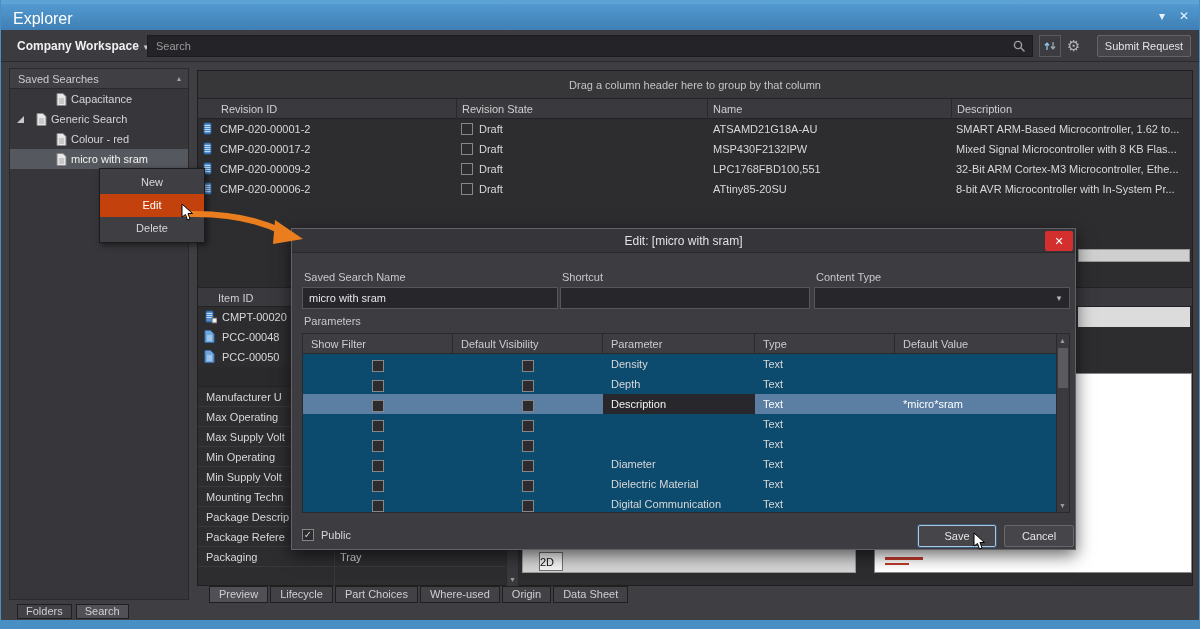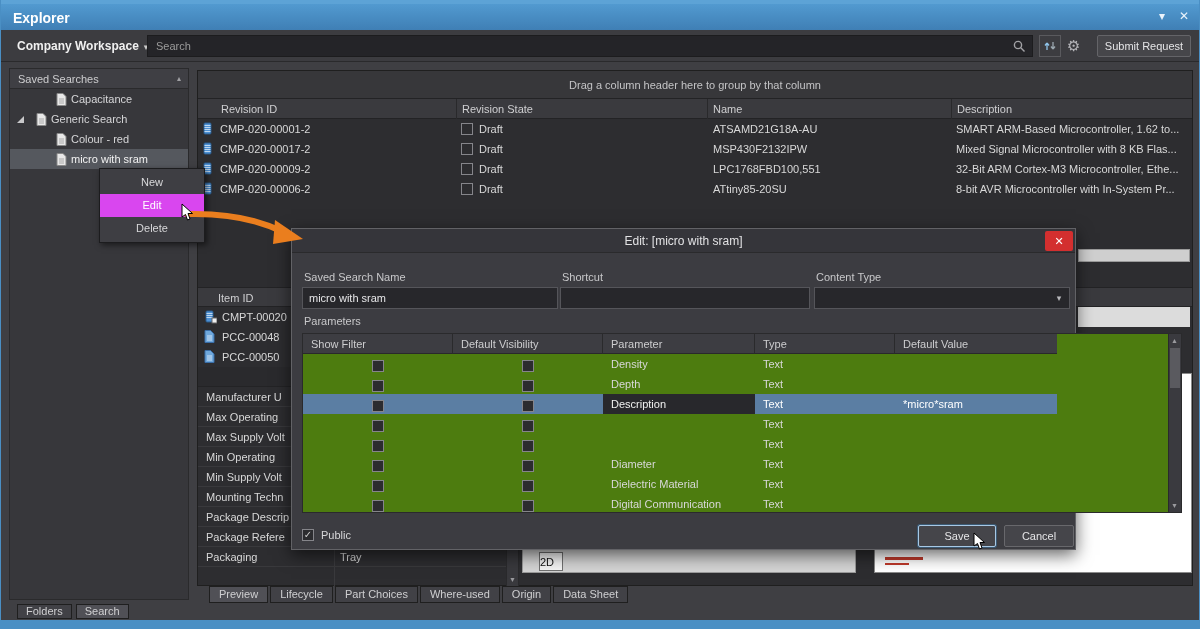--- a/index.html
+++ b/index.html
@@ -1,21 +1,21 @@
 <!DOCTYPE html>
 <html><head>
 <meta charset="utf-8">
 <style>
 *{margin:0;padding:0;box-sizing:border-box}
 body{background:#54555a}
 .win{position:relative;width:1200px;height:629px;font-family:"Liberation Sans","DejaVu Sans",sans-serif;font-size:11px;color:#d8d8d8;background:#3f3f43;overflow:hidden;border-left:1px solid #4a8fc4;border-right:1px solid #4a8fc4}
 .frame-top{position:absolute;left:0;top:0;right:0;height:4px;background:#5da3d6}
 .frame-bottom{position:absolute;left:0;bottom:0;right:0;height:9px;background:#4a8fc4}
 .titlebar{position:absolute;left:0;top:4px;right:0;height:26px;background:linear-gradient(#529ad0,#3f7fb5)}
-.title{position:absolute;left:12px;top:6px;font-weight:bold;font-size:14px;color:#fff}
+.title{position:absolute;left:12px;top:6px;font-weight:normal;font-size:16px;color:#fff}
 .tb-right{position:absolute;right:10px;top:5px;display:flex;gap:14px}
 .tb-ico{color:#eaf3fb;font-size:12px}
 .toolbar{position:absolute;left:0;top:30px;right:0;height:32px;background:#3c3c40;border-bottom:1px solid #2a2a2c}
 .ws{position:absolute;left:16px;top:9px;color:#f0f0f0;font-size:12px}
 .ws b{font-weight:bold}
 .ws-caret{color:#c8c8c8;font-size:9px;margin-left:5px}
 .searchbox{position:absolute;left:146px;top:5px;width:886px;height:22px;background:#242428;border:1px solid #1c1c1e}
 .search{position:absolute;left:0;top:0;width:100%;height:100%;background:transparent;border:none;outline:none;color:#d8d8d8;font-family:inherit;font-size:11px;padding:0 26px 0 8px}
 .search::placeholder{color:#9a9a9a;opacity:1}
 .mag{position:absolute;right:6px;top:3px}
@@ -73,33 +73,33 @@
 
 .dtabs{position:absolute;left:208px;top:586px;height:17px;display:flex;gap:2px;z-index:6}
 .dtab{height:17px;line-height:15px;padding:0 9px;background:#414146;border:1px solid #1f1f1f;color:#cfcfd1}
 .dtab.active{background:#505056}
 .ftabs{position:absolute;left:16px;top:604px;display:flex;gap:4px}
 .ftab{height:15px;line-height:13px;padding:0 8px;background:#414146;border:1px solid #1f1f1f;color:#cfcfd1}
 .ftab.active{background:#505056}
 
 .cmenu{position:absolute;left:98px;top:168px;width:106px;background:#3e3e43;border:1px solid #1c1c1e;box-shadow:2px 2px 6px rgba(0,0,0,.55);padding:2px 0;z-index:30}
 .cm-item{height:23px;line-height:23px;text-align:center;color:#d8d8da}
-.cm-item.hl{background:#d946ef;color:#fff}
+.cm-item.hl{background:#c2410c;color:#fff}
 
 .dialog{position:absolute;left:290px;top:228px;width:785px;height:322px;background:#3c3c41;border:1px solid #626266;box-shadow:0 5px 16px rgba(0,0,0,.6);z-index:40}
 .dlg-title{position:absolute;left:0;top:0;width:100%;height:24px;background:#35353a;border-bottom:1px solid #2a2a2c;text-align:center;line-height:24px;color:#e2e2e4;font-size:12px}
 .dlg-close{position:absolute;right:2px;top:2px;width:28px;height:20px;background:#d32f2f;color:#fff;text-align:center;line-height:20px;font-size:11px;border-radius:2px;font-weight:bold}
 .dlg-label{position:absolute;top:42px;color:#c8c8ca}
 .lab1{left:12px}.lab2{left:270px}.lab3{left:524px}
 .dlg-input{position:absolute;top:58px;height:22px;background:#27272b;border:1px solid #55555a;color:#e6e6e8;font-family:inherit;font-size:11px;padding:0 6px}
 .in1{left:10px;width:256px}.in2{left:268px;width:250px}
 .dd{position:absolute;left:522px;top:58px;width:256px;height:22px;background:#27272b;border:1px solid #55555a}
 .dd-caret{position:absolute;right:1px;top:1px;width:18px;height:18px;color:#b8b8bc;text-align:center;line-height:18px;font-size:9px}
 .params-lab{position:absolute;left:12px;top:86px;color:#c8c8ca}
-.dtable{position:absolute;left:10px;top:104px;width:880px;height:180px;border:1px solid #2a2a2c;background:#4d7c0f}
+.dtable{position:absolute;left:10px;top:104px;width:768px;height:180px;border:1px solid #2a2a2c;background:#0c4a6e}
 .dt-head{position:absolute;left:0;top:0;width:754px;height:20px;background:#3d3d42;border-bottom:1px solid #29292b}
 .dth{position:absolute;top:0;height:20px;line-height:20px;color:#cdcdcf;border-right:1px solid #2a2a2c;padding-left:8px;overflow:hidden}
 .dth1{left:0;width:150px}.dth2{left:150px;width:150px}.dth3{left:300px;width:152px}.dth4{left:452px;width:140px}.dth5{left:592px;width:162px;border-right:none}
 .drow{position:absolute;left:0;width:754px;height:20px;line-height:20px}
 .drow.sel{background:#5b7ea3;color:#fff}
 .dcb{position:absolute;top:4px}
 .dcb1{left:69px}.dcb2{left:219px}
 .dpar{position:absolute;left:300px;top:0;width:152px;height:20px;padding-left:8px;overflow:hidden}
 .drow.sel .dpar{background:#28282c;color:#f0f0f0}
 .dtyp{position:absolute;left:460px}

